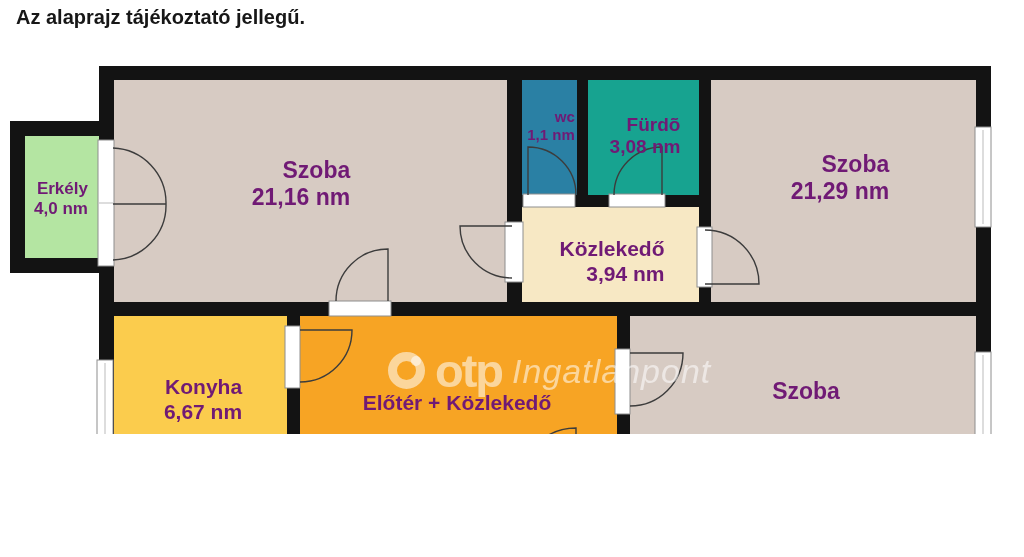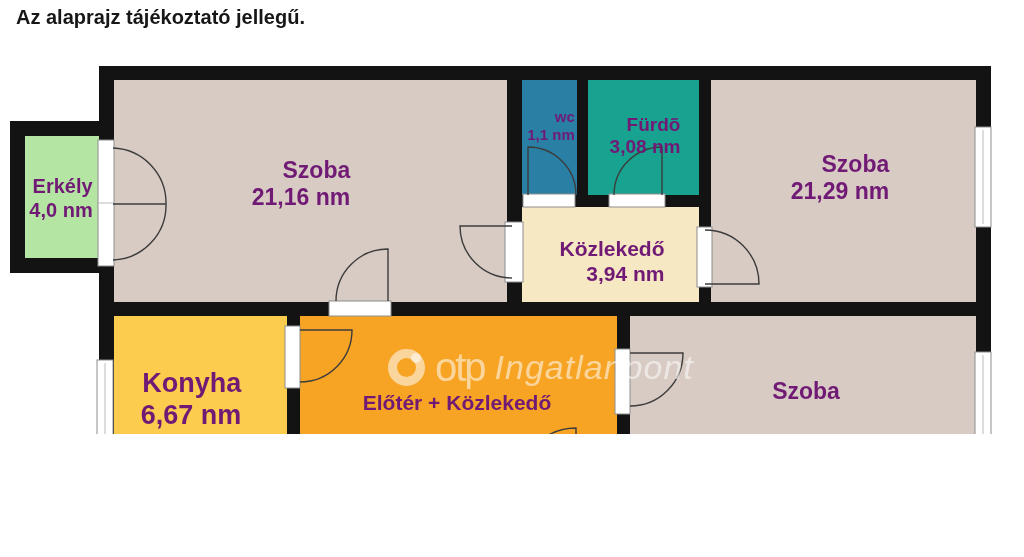--- a/index.html
+++ b/index.html
@@ -23,21 +23,21 @@
     color:rgba(255,255,255,0.55);z-index:3;pointer-events:none;
   }
   .wm-logo{
     width:37px;height:37px;border:9px solid rgba(255,255,255,0.55);
     border-radius:50%;box-sizing:border-box;position:relative;flex:0 0 auto;
   }
   .wm-logo::after{
     content:"";position:absolute;width:10px;height:10px;border-radius:50%;
     background:rgba(255,255,255,0.55);right:-5px;top:-5px;
   }
-  .wm-brand{font-size:40px;font-weight:400;letter-spacing:-2px;line-height:1;}
+  .wm-brand{font-size:47px;font-weight:700;letter-spacing:-2px;line-height:1;}
   .wm-name{font-size:34px;font-style:italic;font-weight:400;letter-spacing:1px;line-height:1;}
 </style>
 </head>
 <body>
 
 <div class="page">
 
   <div class="title">Az alaprajz tájékoztató jellegű.</div>
 
   <svg class="plan-svg" width="1024" height="557" viewBox="0 0 1024 557">
@@ -100,21 +100,21 @@
       <path d="M705,230 A54,54 0 0 1 759,284 L705,284"></path>
       <path d="M388,301 V249 A52,52 0 0 0 336,301"></path>
       <path d="M300,330 H352 A52,52 0 0 1 300,382"></path>
       <path d="M630,353 H683 A53,53 0 0 1 630,406"></path>
       <path d="M576,484 V428 A56,56 0 0 0 520,484"></path>
     </g>
 
     <polygon points="541,503 556,523 548,523 548,545 534,545 534,523 526,523" fill="#131313"></polygon>
   </svg>
 
-  <div class="room-label" style="left:61px;top:199px;font-size:20px">
+  <div class="room-label" style="left:61px;top:199px;font-size:17px">
     <span class="rname">Erkély</span>
     <span class="area">4,0 nm</span>
   </div>
   <div class="room-label" style="left:301px;top:184px;font-size:23px">
     <span class="rname">Szoba</span>
     <span class="area">21,16 nm</span>
   </div>
   <div class="room-label" style="left:551px;top:126px;font-size:15px">
     <span class="rname">wc</span>
     <span class="area">1,1 nm</span>
@@ -124,21 +124,21 @@
     <span class="area">3,08 nm</span>
   </div>
   <div class="room-label" style="left:840px;top:178px;font-size:23px">
     <span class="rname">Szoba</span>
     <span class="area">21,29 nm</span>
   </div>
   <div class="room-label" style="left:612px;top:262px;font-size:21px">
     <span class="rname">Közlekedő</span>
     <span class="area">3,94 nm</span>
   </div>
-  <div class="room-label" style="left:191px;top:400px;font-size:27px">
+  <div class="room-label" style="left:203px;top:400px;font-size:21px">
     <span class="rname">Konyha</span>
     <span class="area">6,67 nm</span>
   </div>
   <div class="room-label" style="left:457px;top:403px;font-size:21px">
     <span class="rname">Előtér + Közlekedő</span>
   </div>
   <div class="room-label" style="left:806px;top:392px;font-size:23px">
     <span class="rname">Szoba</span>
   </div>
 

